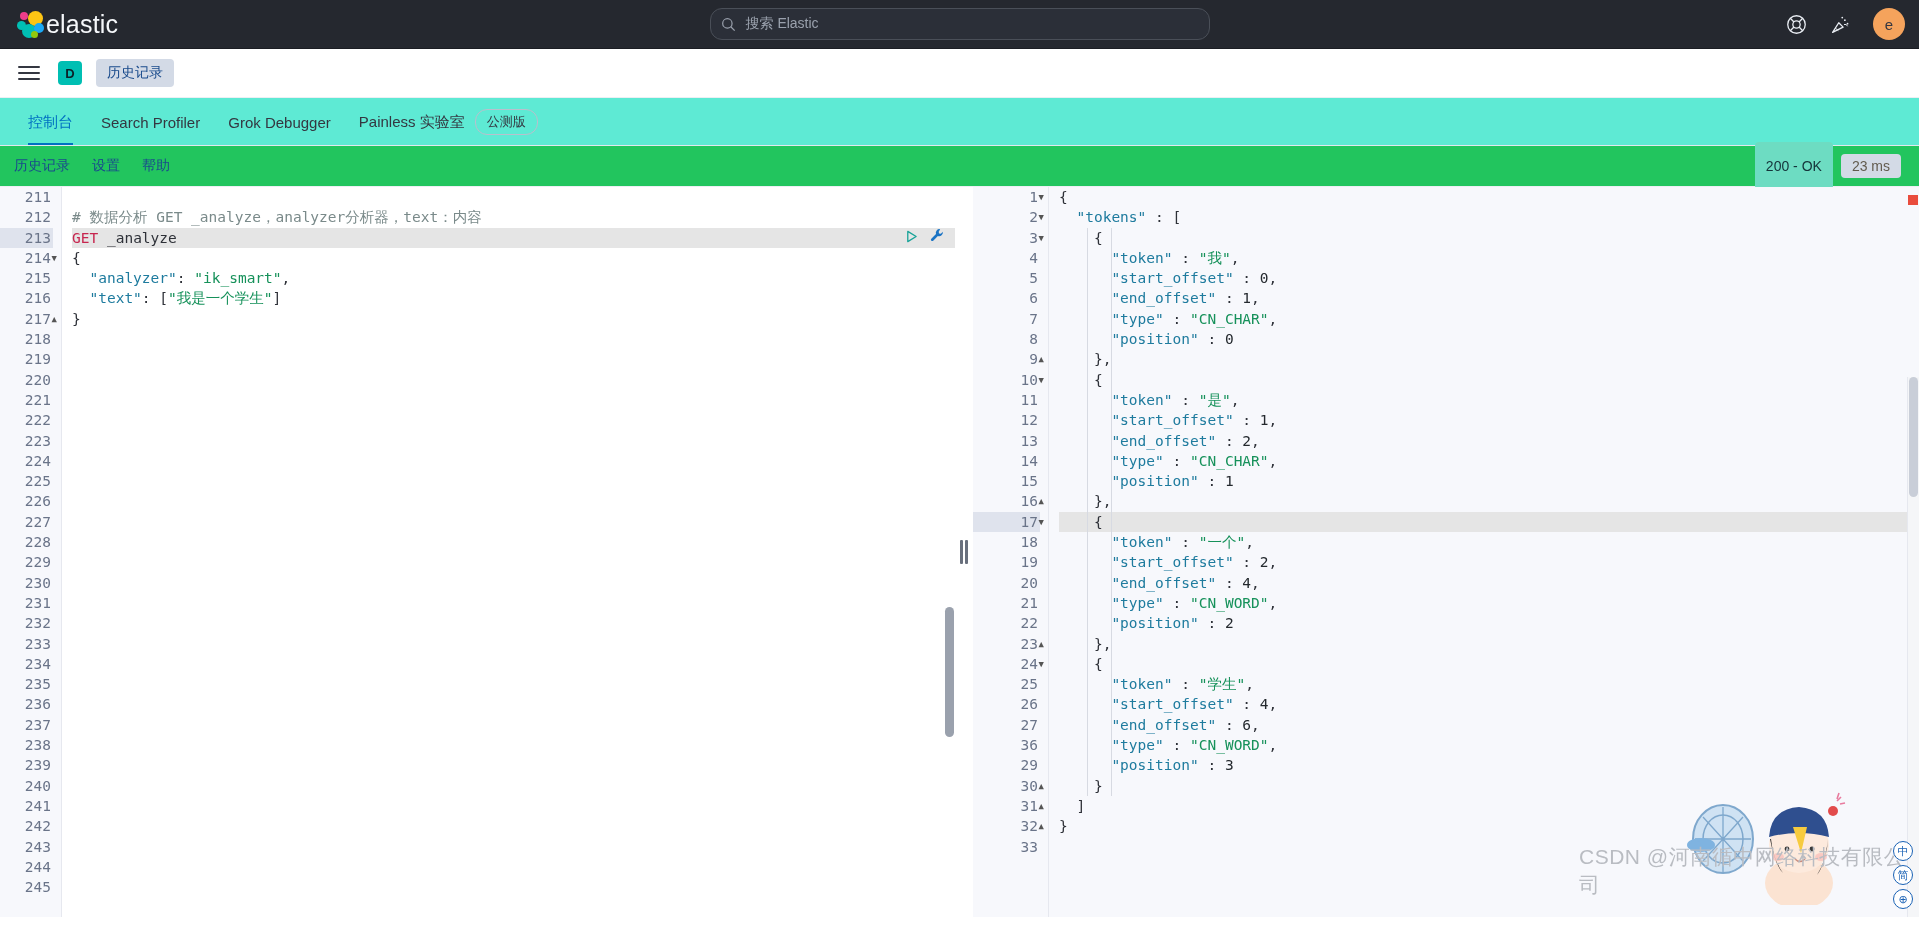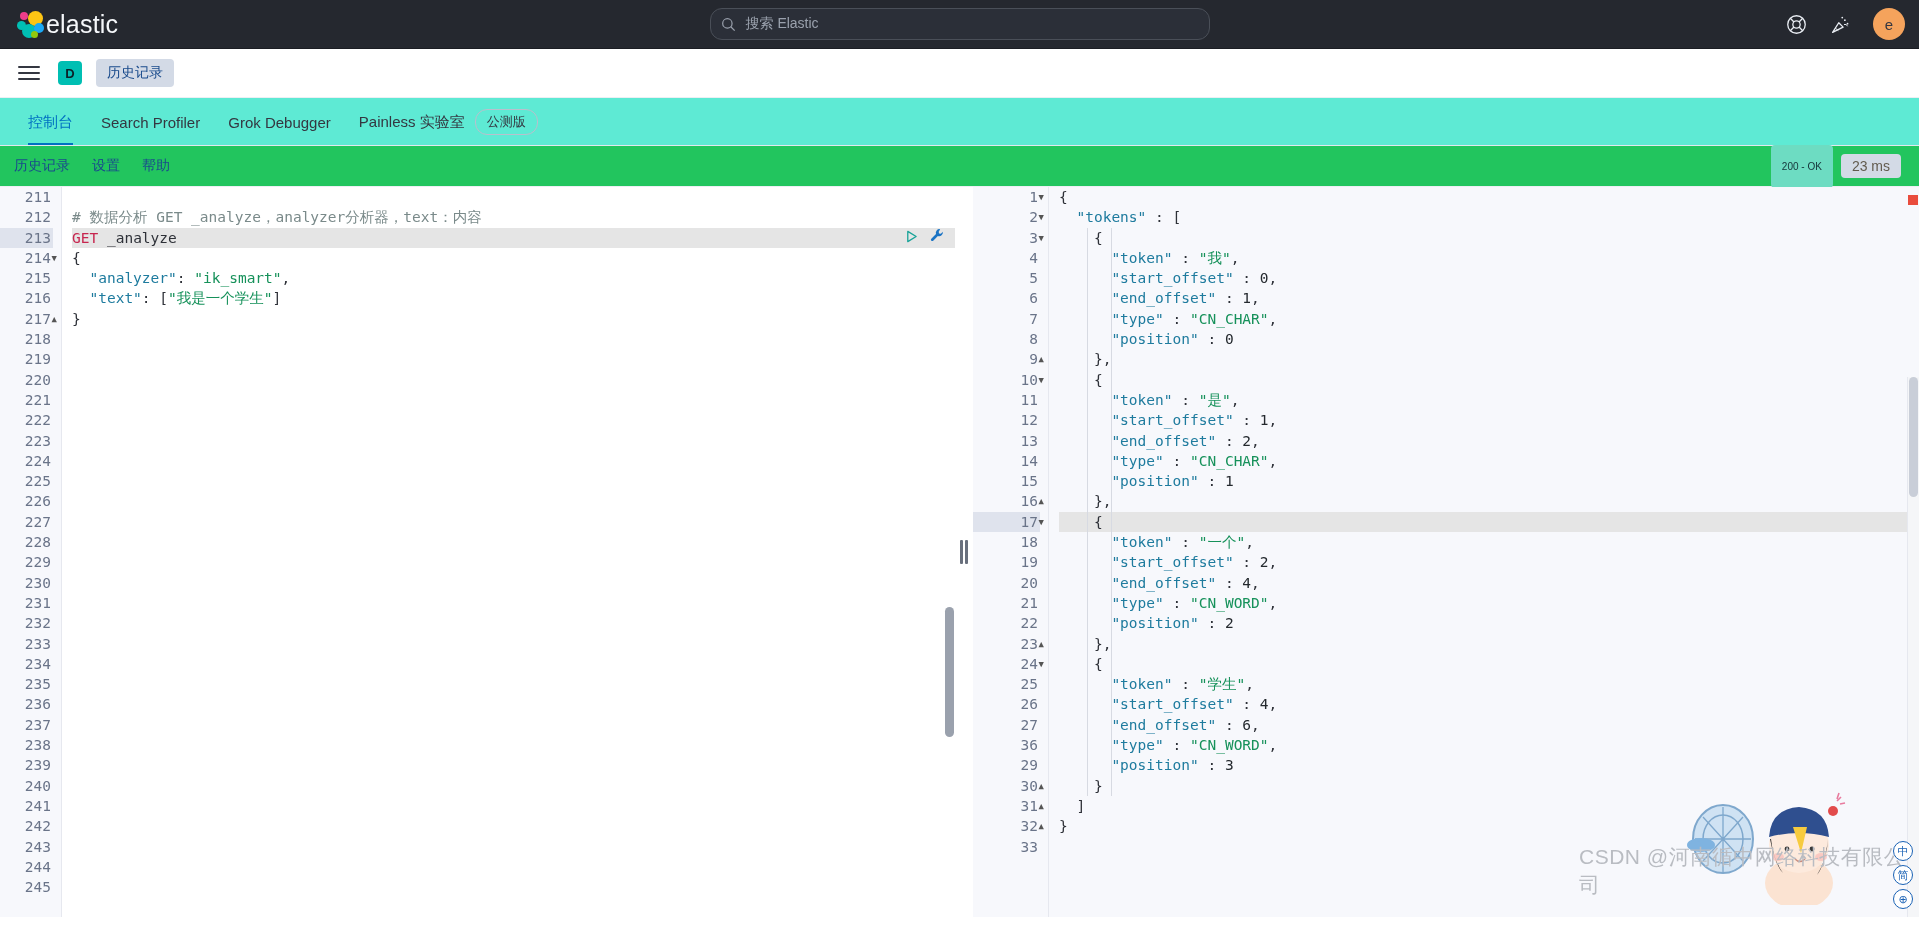--- a/index.html
+++ b/index.html
@@ -88,21 +88,21 @@
   }
 
   
   .console-toolbar {
     height: 41px; display: flex; align-items: center;
     padding-left: 14px; gap: 22px; background: #22c55e;
     border-bottom: 1px solid #eceff4; position: relative; text-align: right;
   }
   .console-toolbar .tb-item { font-size: 14px; color: #1a4b8c; cursor: pointer; }
   .status-wrap { position: absolute; right: 18px; display: flex; align-items: center; gap: 8px; }
-  .status-ok { background: #6ddcc2; color: #15343a; border-radius: 4px; padding: 16px 11px; font-size: 10px; }
+  .status-ok { background: #6ddcc2; color: #15343a; border-radius: 4px; padding: 16px 11px; font-size: 14px; }
   .status-ms { background: #d3dae6; color: #625b4e; border-radius: 4px; padding: 4px 11px; font-size: 14px; }
 
   
   .split {
     display: flex; height: 730px; position: relative; background: #fff;
   }
   .pane {
     position: relative; overflow: hidden;
     background: #f7f8fc;
   }

